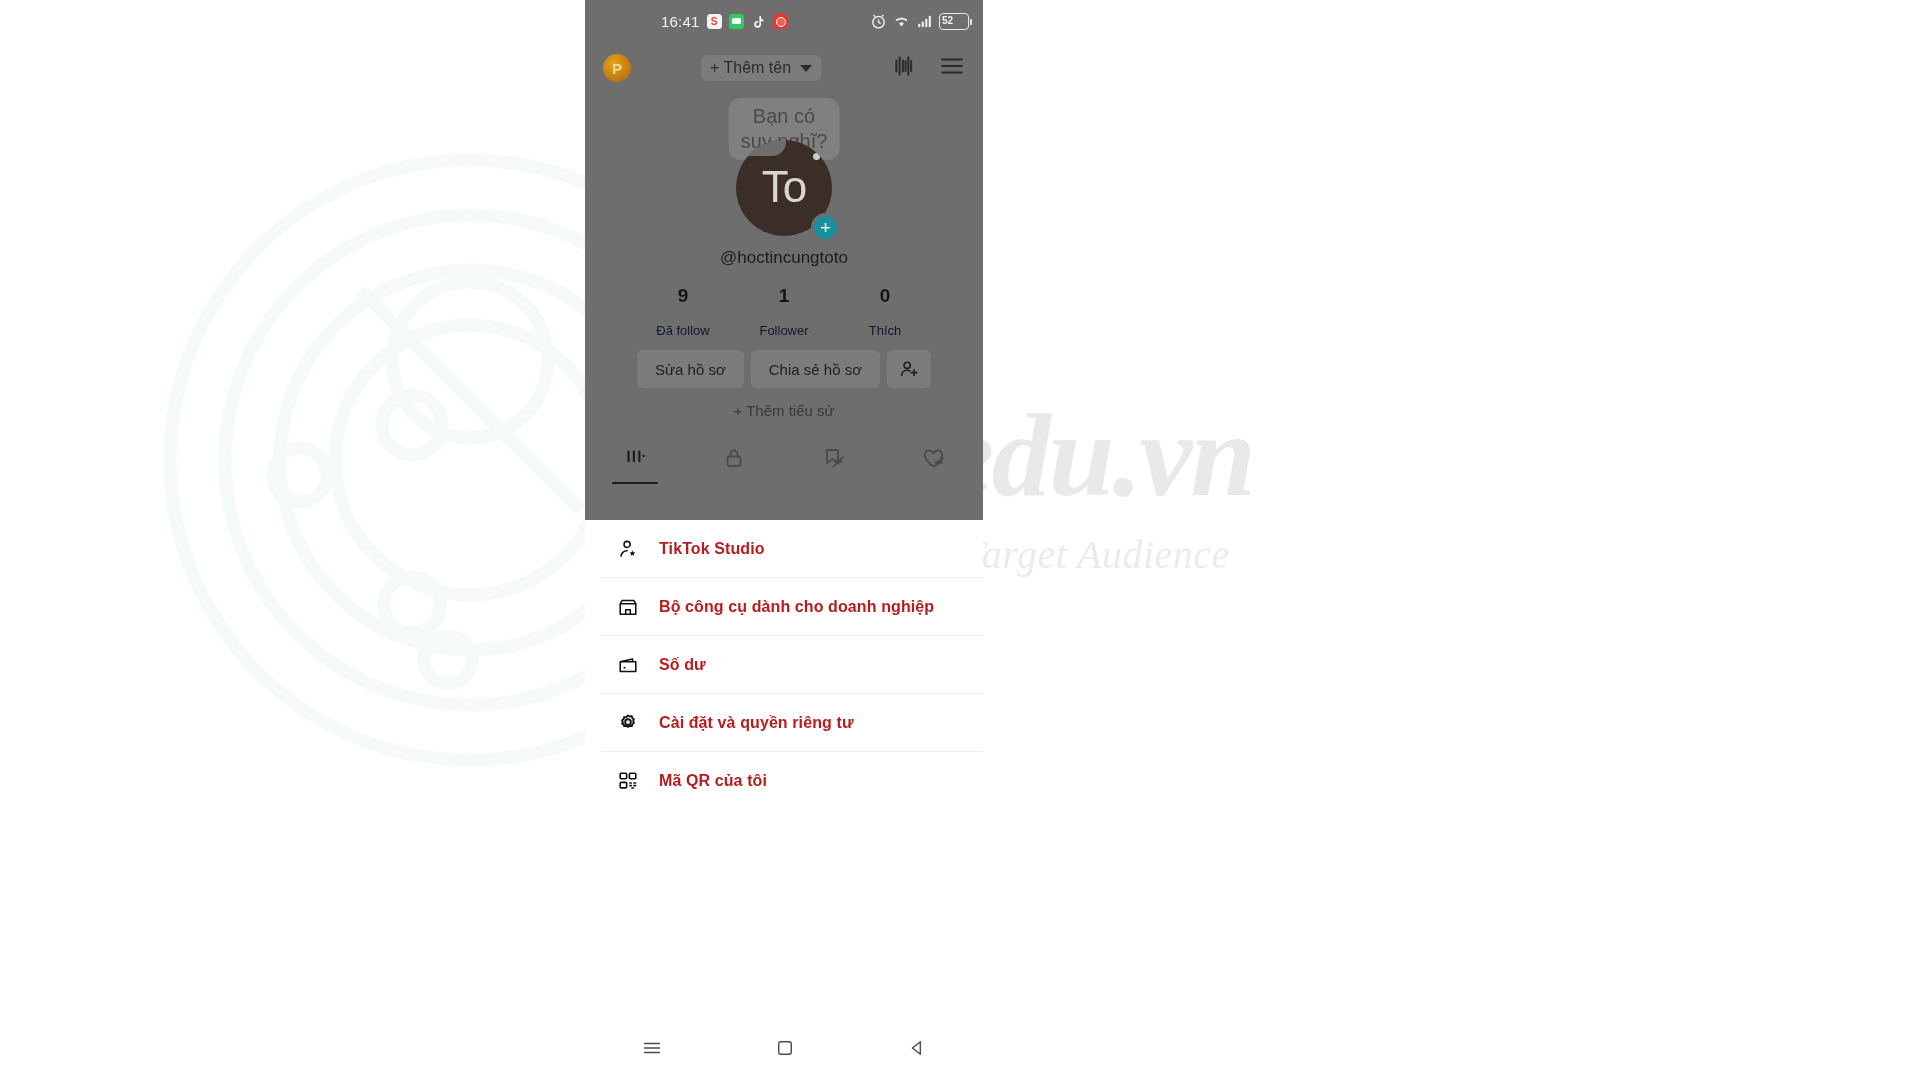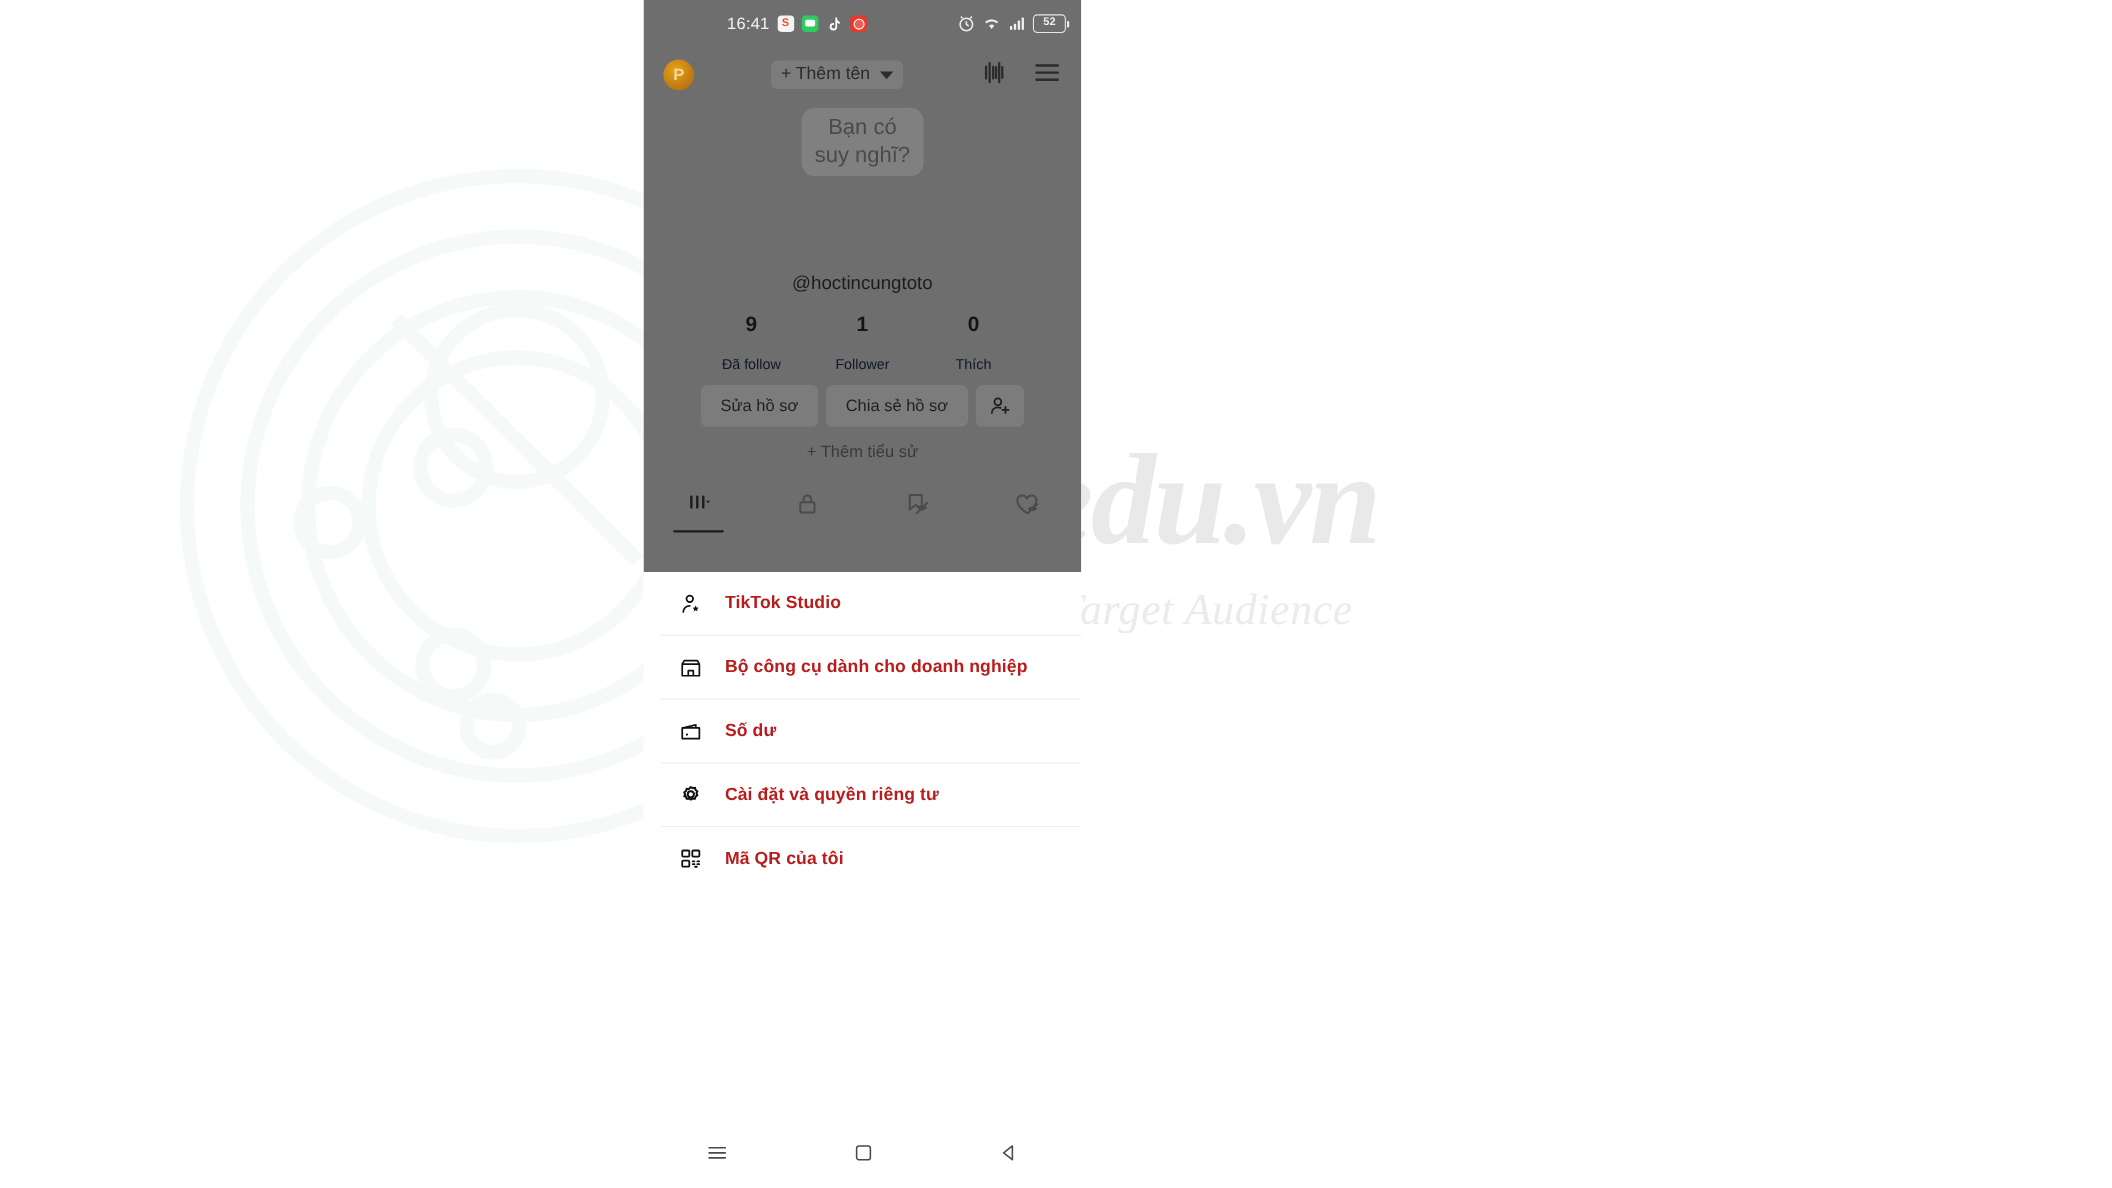--- a/index.html
+++ b/index.html
@@ -66,21 +66,21 @@
       text-align:center; line-height:15px; font-weight:700;}
   .appico.msg { background:#2ecc5f; }
   .appico.msg:after{ content:""; position:absolute; left:3px; top:4px; width:9px; height:6px;
       background:#fff; border-radius:1.5px;}
   .appico.tiktok { background:transparent; }
   .appico.red { background:#e8382c; }
   .appico.red:after{ content:""; position:absolute; left:3.5px; top:3.5px; width:8px; height:8px;
       border-radius:50%; background:#fff3; border:1.5px solid #fff;}
   #battery {
     min-width:30px; height:17px; border:1.5px solid #e8e8e8; border-radius:4px;
-    font-size:10px; color:#f0f0f0; text-align:center; line-height:14px; padding:0 2px;
+    font-size:10px; color:#f0f0f0; text-align:left; line-height:14px; padding:0 2px;
     position:relative;
     font-weight:bold;
   }
   #battery:after{ content:""; position:absolute; right:-4px; top:5px; width:2.5px; height:6px;
       background:#e8e8e8; border-radius:0 1px 1px 0;}
 
   
   #topbar { height:52px; display:flex; align-items:center; padding:0 18px; }
   #avatar-mini {
     width:28px; height:28px; border-radius:50%;
@@ -284,20 +284,28 @@
           <svg width="26" height="26" viewBox="0 0 24 24" fill="none" stroke="#2b2b2b" stroke-width="2" stroke-linecap="round">
               <path d="M3 6h18M3 12h18M3 18h18"></path>
             </svg>
         </span>
       </div>
     </div>
 
     <div id="bubble">Bạn có
 suy nghĩ?</div>
 
+    <div id="avatar-wrap">
+      <div id="avatar-big">
+        <span class="txt">To</span>
+        <span id="avatar-notch"></span>
+        <span id="avatar-dot"></span>
+      </div>
+      <div id="plus-badge">+</div>
+    </div>
 
     <div id="handle">@hoctincungtoto</div>
 
     <div id="stats">
       <div class="stat">
         <div class="num">9</div>
         <div class="lbl">Đã follow</div>
       </div>
       <div class="stat">
         <div class="num">1</div>

